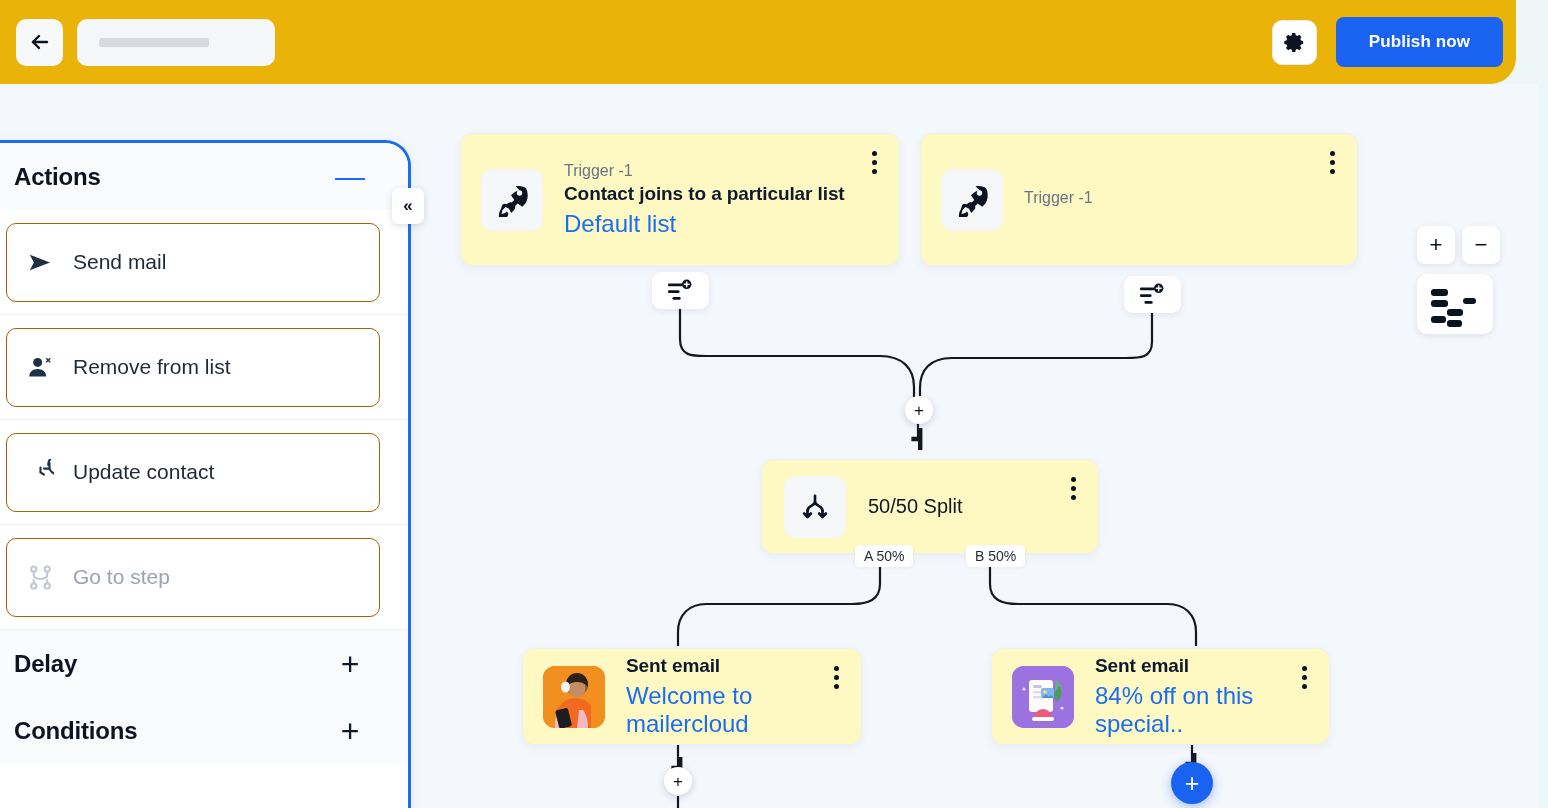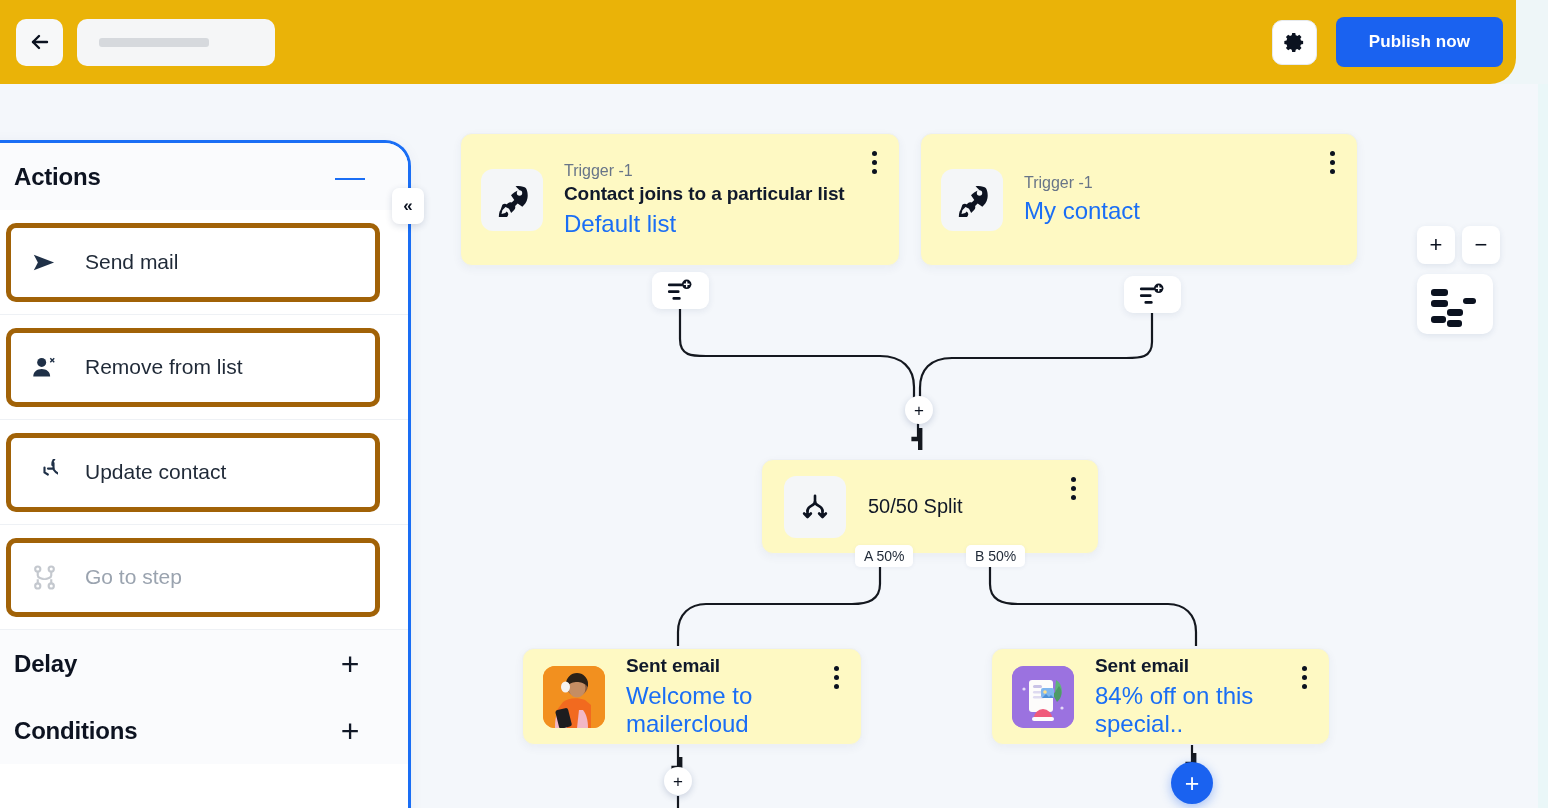--- a/index.html
+++ b/index.html
@@ -96,22 +96,22 @@
   }
   .sb-section-toggle.dark { color: #111827; font-size: 32px; font-weight: 300; }
   .sb-item {
     height: 105px; display: flex; align-items: center;
     padding: 0 28px 0 22px;
     border-bottom: 1px solid #eef1f5;
     cursor: pointer;
     background: #fff;
   }
   .sb-item-inner {
-    display: flex; align-items: center; gap: 26px;
-    border: 5px solid #a16207; border-radius: 10px;
+    display: flex; align-items: center; gap: 18px;
+    border: 1px solid #a16207; border-radius: 10px;
     width: 100%; height: 79px; padding: 0 18px;
   }
   .sb-icon { width: 30px; height: 30px; display: flex; align-items: center; justify-content: center; }
   .sb-icon svg { width: 27px; height: 27px; }
   .sb-label { font-size: 21px; color: #1f2937; }
   .sb-item.disabled .sb-label { color: #9aa3af; }
   .sb-item.disabled .sb-icon svg { opacity: .45; }
   .collapse-handle {
     position: absolute; left: 392px; top: 188px;
     width: 32px; height: 36px; border-radius: 7px;
@@ -281,21 +281,20 @@
 
   <div class="node" id="trigger2">
     <div class="node-row">
       <div class="node-thumb thumb-grey">
         <svg viewBox="0 0 24 24" width="34" height="34" fill="#0d1321">
           <path d="M14.5 2.3c3.2-.6 6.4.4 7.2 1.2.8.8 1.8 4 1.2 7.2-.5 2.7-2 4.6-3.6 6L16 14.4l-1.8 1.8c.3 1 .1 2.1-.7 2.9l-2.1 2.1-1.5-3.1-3.1-1.5 2.1-2.1c.8-.8 1.9-1 2.9-.7l1.8-1.8-2.3-3.3c1.4-1.6 3.3-3.1 6-3.6zM17.3 5.2a1.9 1.9 0 100 3.8 1.9 1.9 0 000-3.8zM5.2 15.4c1-1 2.4-1 3.2-.2l.4.4-3.6 3.6-.6 2.6 2.6-.6 1.1-1.1.5.5c.8.8.8 2.2-.2 3.2-1.3 1.3-5.9 1.2-5.9 1.2s-.1-4.6 1.2-5.9z"></path>
         </svg>
       </div>
       <div class="node-text">
         <div class="node-kicker">Trigger -1</div>
-        <div class="node-link">My contact</div>
       </div>
     </div>
     <div class="kebab">
         <i></i>
         <i></i>
         <i></i>
       </div>
   </div>
 
   <div class="filter-chip" id="chip1">

